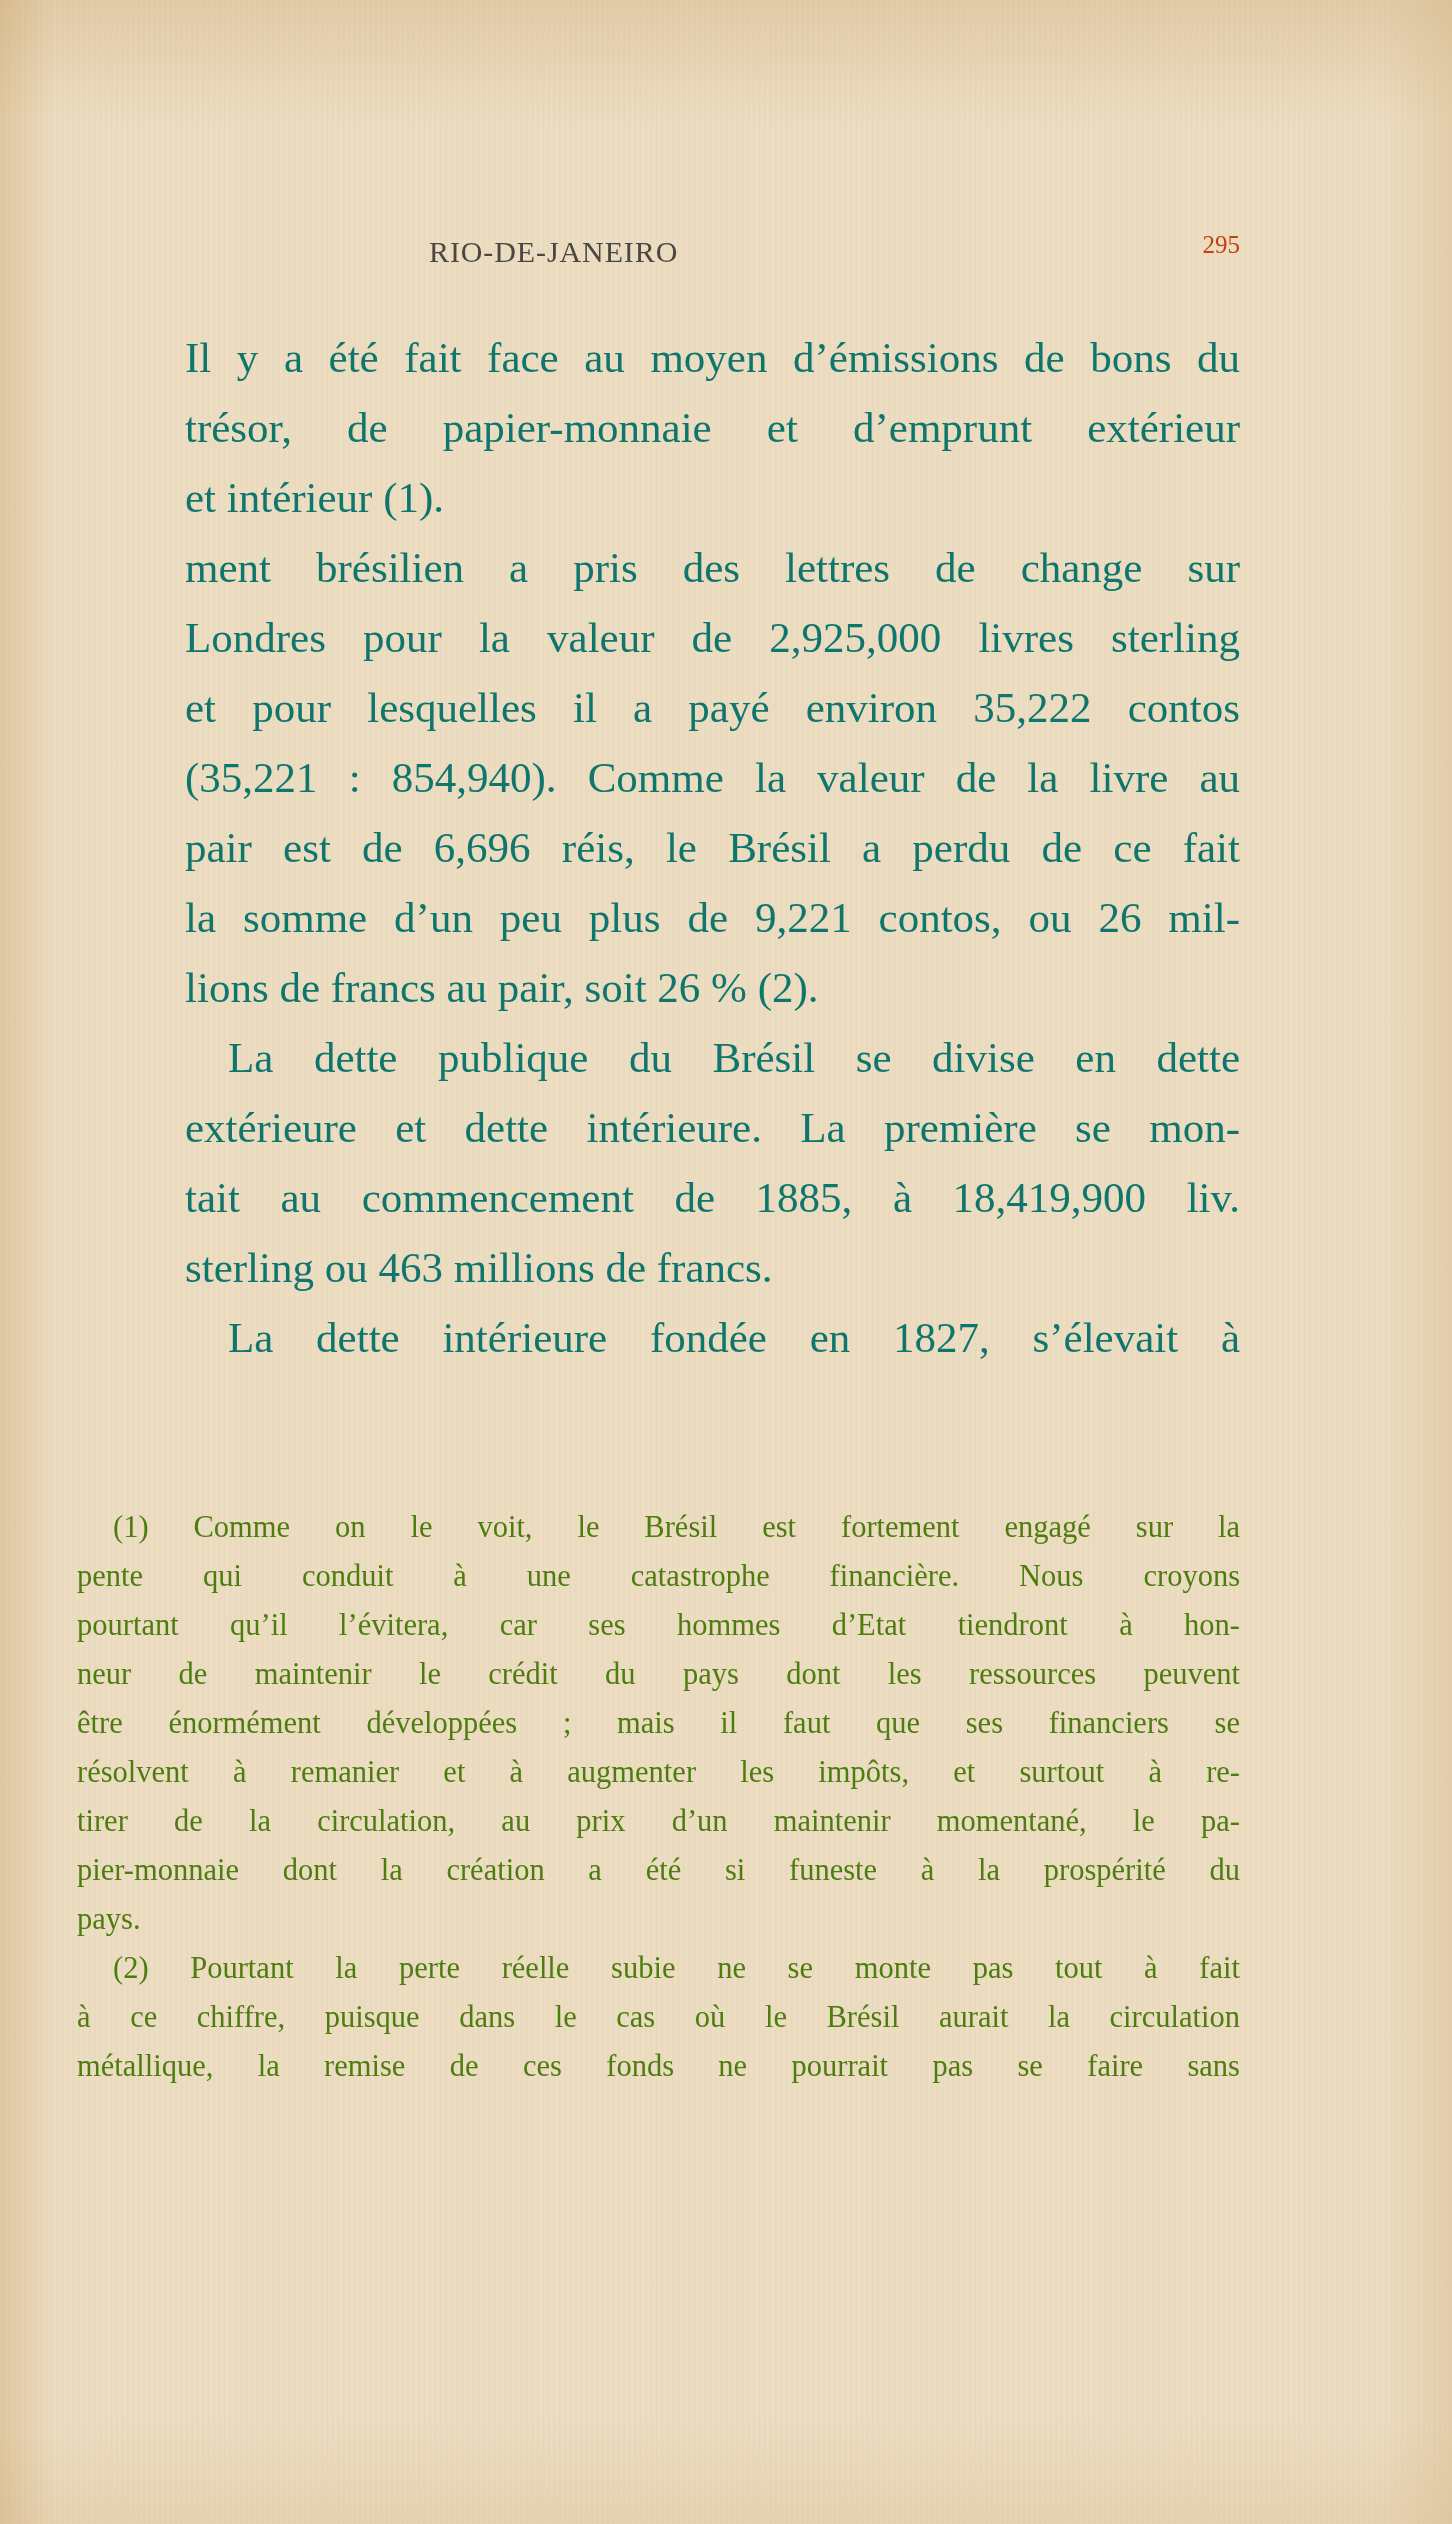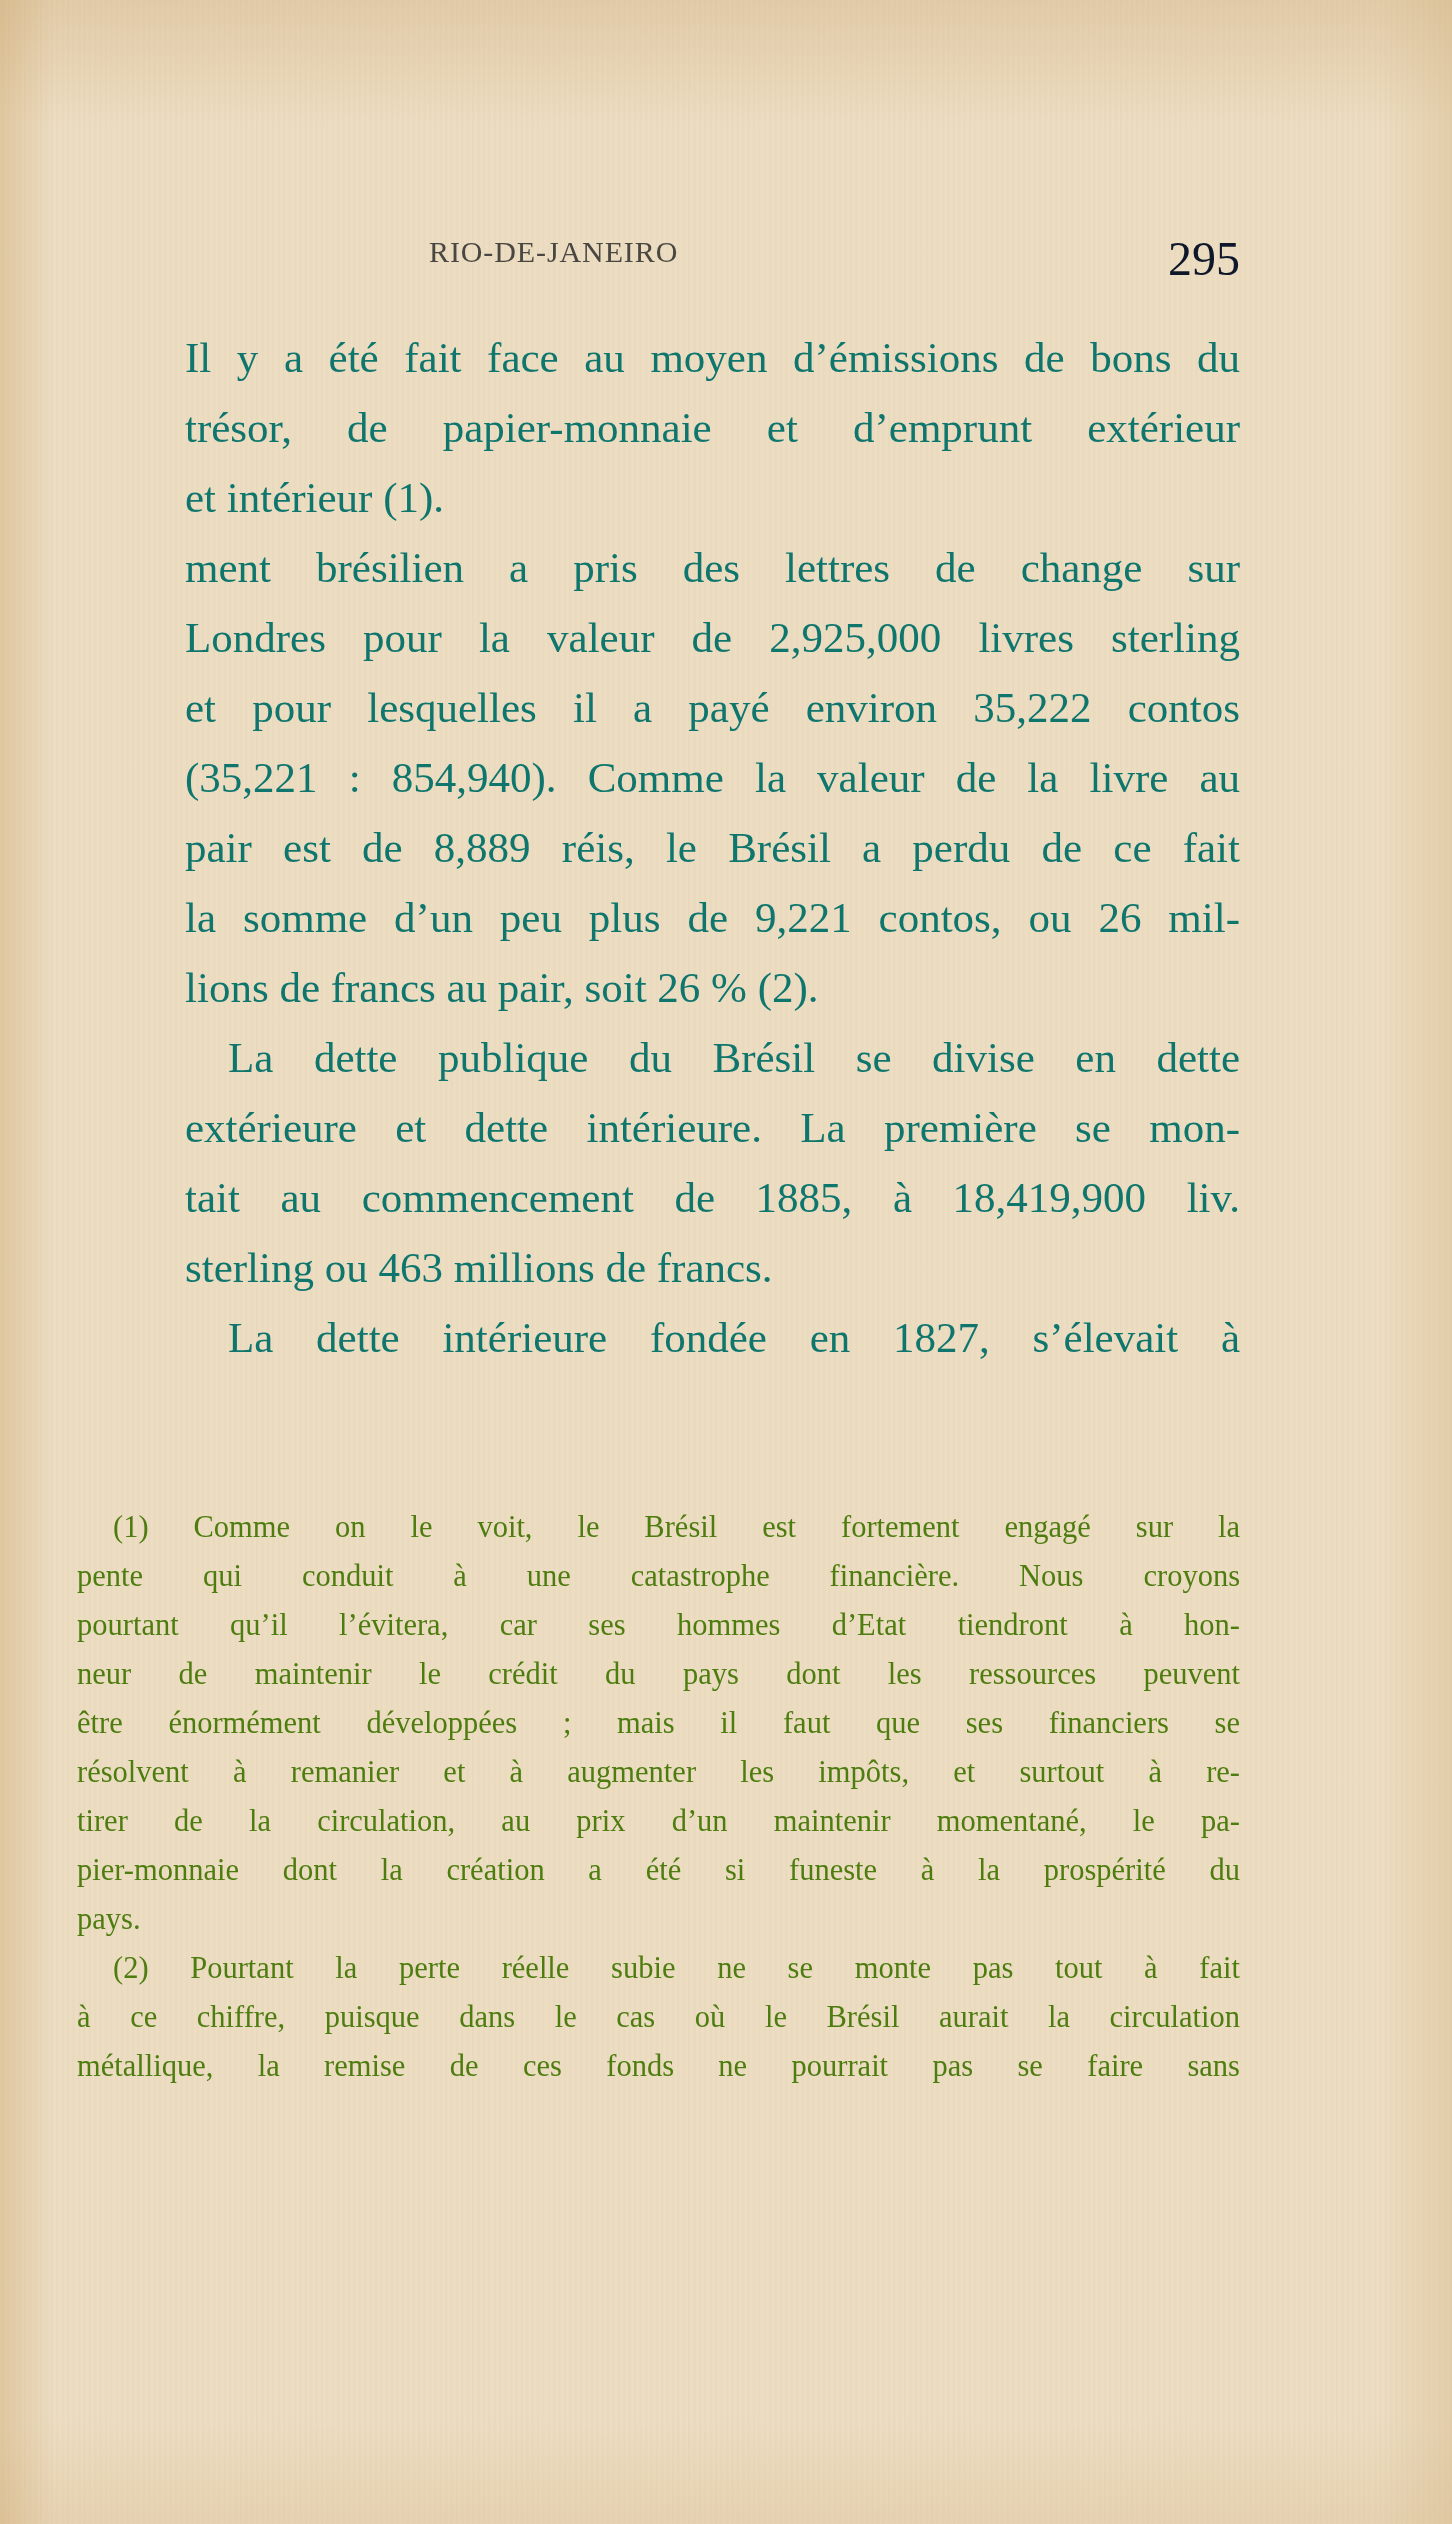--- a/index.html
+++ b/index.html
@@ -34,22 +34,22 @@
       top: 0;
       font-size: 30px;
       letter-spacing: 0.9px;
       color: #4a4742;
       font-family: "Liberation Serif", "DejaVu Serif", serif;
     }
     .page-number {
       position: absolute;
       right: 0;
       top: -3.6px;
-      font-size: 48px;
-      color: #0f172a;
+      font-size: 25px;
+      color: #c2410c;
       font-family: "Liberation Serif", "DejaVu Serif", serif;
     }
     .body-text {
       position: absolute;
       left: 185px;
       top: 323px;
       width: 1055px;
       font-family: "Liberation Serif", "DejaVu Serif", serif;
       font-size: 43px;
       line-height: 70px;
@@ -104,21 +104,21 @@
   </div>
 
   <div class="body-text">
     <span class="line">Il y a été fait face au moyen d’émissions de bons du</span>
     <span class="line">trésor, de papier-monnaie et d’emprunt extérieur</span>
     <span class="line last">et intérieur (1).</span>
     <span class="line">ment brésilien a pris des lettres de change sur</span>
     <span class="line">Londres pour la valeur de 2,925,000 livres sterling</span>
     <span class="line">et pour lesquelles il a payé environ 35,222 contos</span>
     <span class="line">(35,221 : 854,940). Comme la valeur de la livre au</span>
-    <span class="line">pair est de 8,889 réis, le Brésil a perdu de ce fait</span>
+    <span class="line">pair est de 6,696 réis, le Brésil a perdu de ce fait</span>
     <span class="line">la somme d’un peu plus de 9,221 contos, ou 26 mil-</span>
     <span class="line last">lions de francs au pair, soit 26 % (2).</span>
     <span class="line indent">La dette publique du Brésil se divise en dette</span>
     <span class="line">extérieure et dette intérieure. La première se mon-</span>
     <span class="line">tait au commencement de 1885, à 18,419,900 liv.</span>
     <span class="line last">sterling ou 463 millions de francs.</span>
     <span class="line indent">La dette intérieure fondée en 1827, s’élevait à</span>
   </div>
 
   <div class="footnotes">

